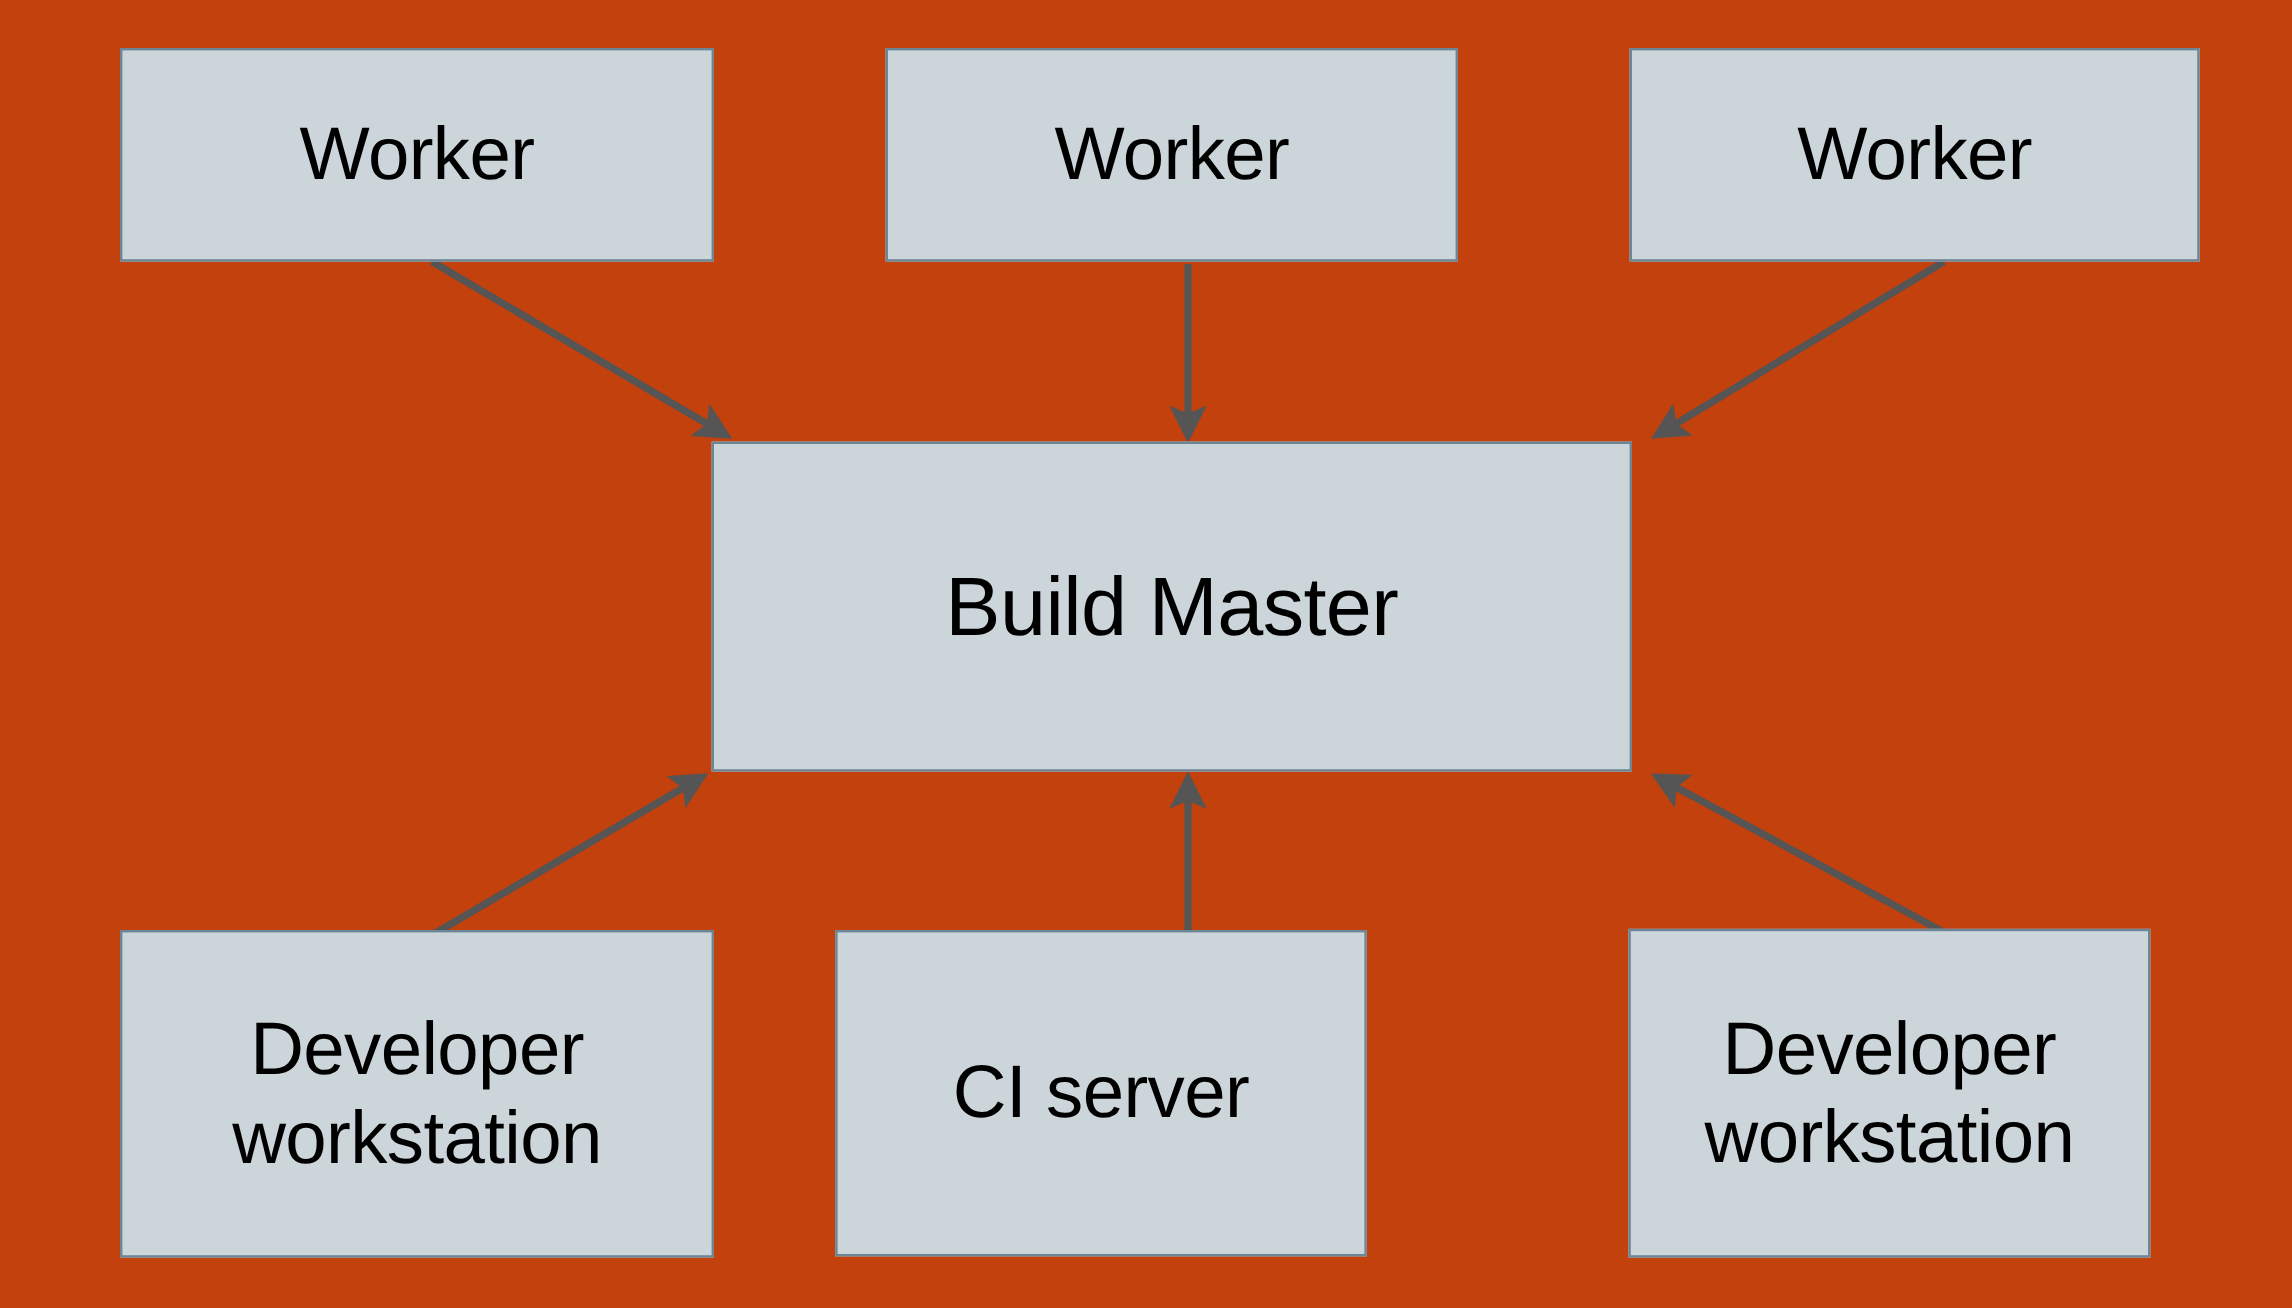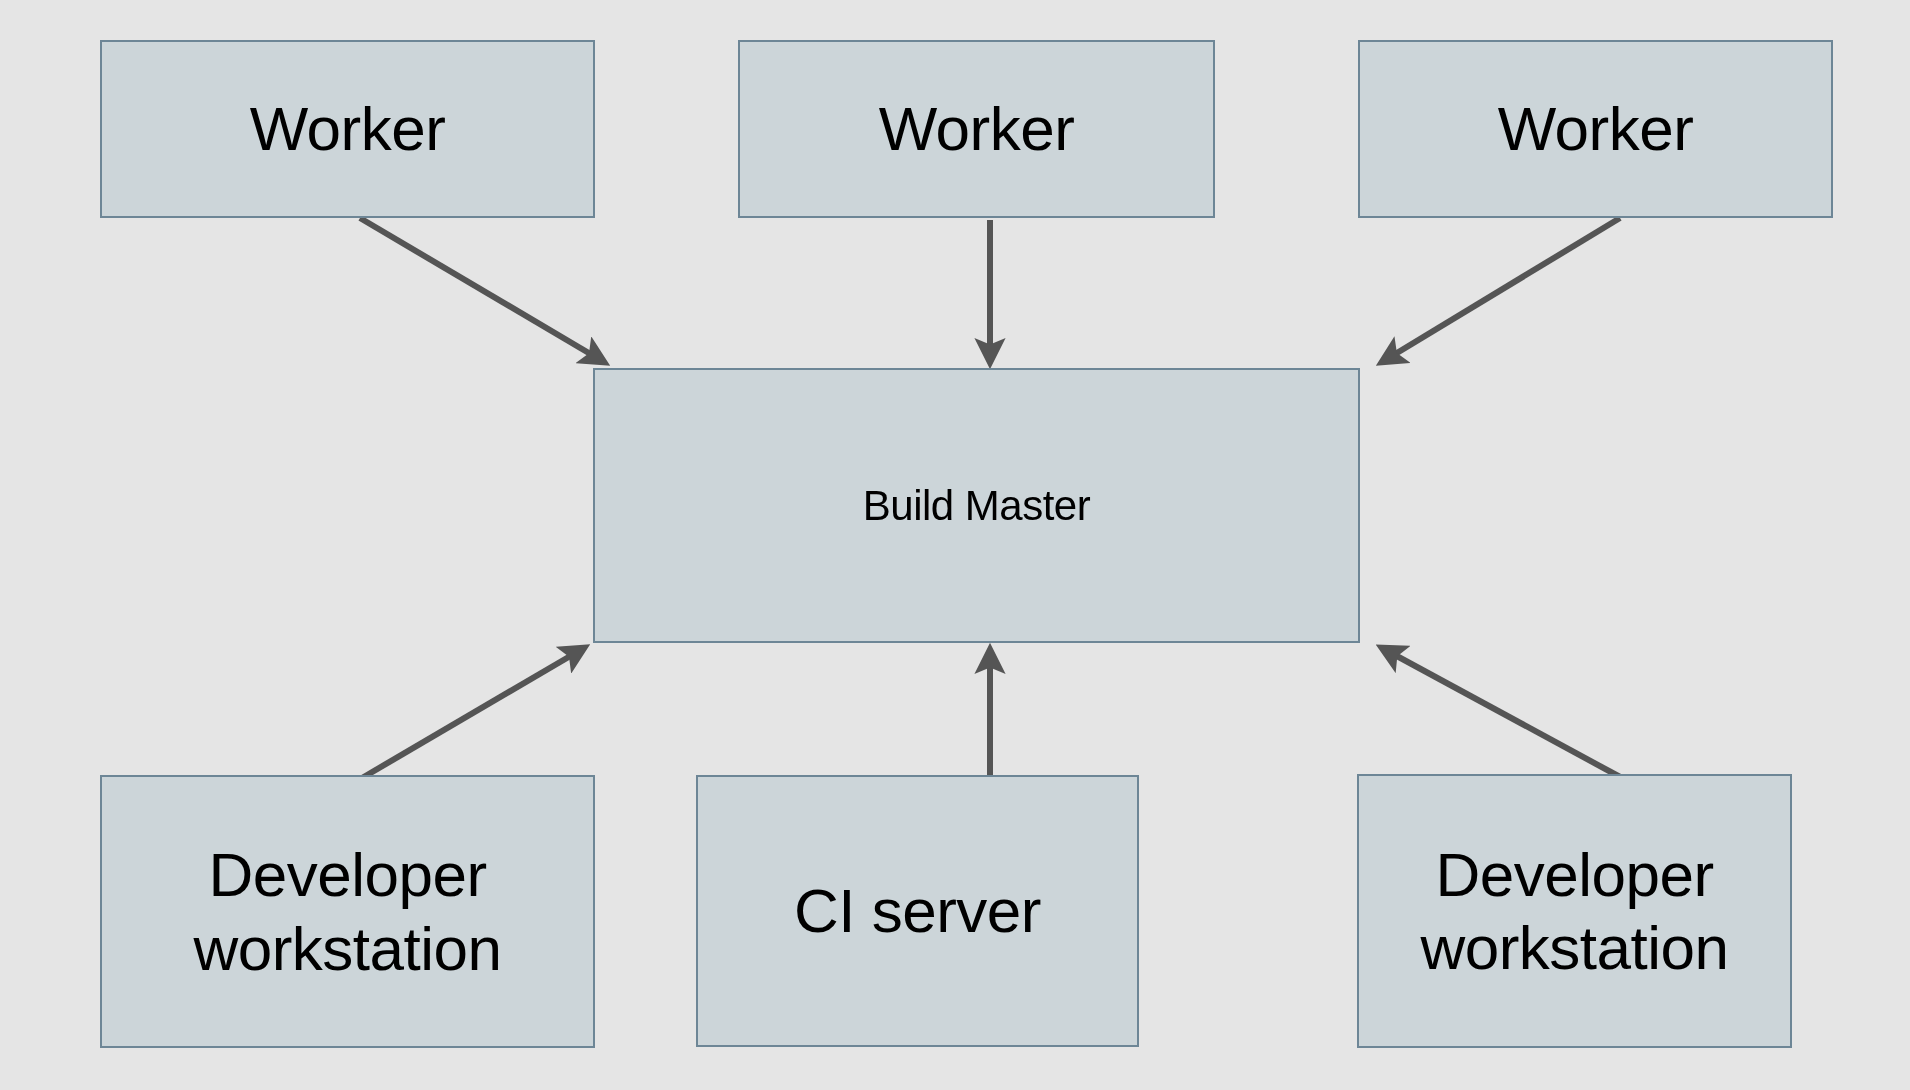--- a/index.html
+++ b/index.html
@@ -10,21 +10,21 @@
   body {
     width: 1910px;
     height: 1090px;
     overflow: hidden;
     font-family: "Liberation Sans", sans-serif;
   }
   #diagram-root {
     position: relative;
     width: 1910px;
     height: 1090px;
-    background: #e5e5e5;
+    background: #c2410c;
   }
   #diagram-svg {
     position: absolute;
     top: 0;
     left: 0;
     width: 1910px;
     height: 1090px;
     display: block;
   }
   .node-box {
@@ -67,21 +67,21 @@
         <line x1="362" y1="778" x2="584" y2="648" stroke="#555555" stroke-width="6" marker-end="url(#arrowhead)"></line>
         <line x1="990" y1="778" x2="990" y2="650" stroke="#555555" stroke-width="6" marker-end="url(#arrowhead)"></line>
         <line x1="1622" y1="778" x2="1382" y2="648" stroke="#555555" stroke-width="6" marker-end="url(#arrowhead)"></line>
       </g>
   </svg>
 
   <div id="node-layer">
       <div class="node-box" style="left: 100px; top: 40px; width: 495px; height: 178px; font-size: 62px; background: rgb(204, 213, 217); border-color: rgb(109, 134, 150); color: rgb(0, 0, 0);"><span class="node-label">Worker</span></div>
       <div class="node-box" style="left: 738px; top: 40px; width: 477px; height: 178px; font-size: 62px; background: rgb(204, 213, 217); border-color: rgb(109, 134, 150); color: rgb(0, 0, 0);"><span class="node-label">Worker</span></div>
       <div class="node-box" style="left: 1358px; top: 40px; width: 475px; height: 178px; font-size: 62px; background: rgb(204, 213, 217); border-color: rgb(109, 134, 150); color: rgb(0, 0, 0);"><span class="node-label">Worker</span></div>
-      <div class="node-box" style="left: 593px; top: 368px; width: 767px; height: 275px; font-size: 42px; background: rgb(204, 213, 217); border-color: rgb(109, 134, 150); color: rgb(0, 0, 0);"><span class="node-label">Build Master</span></div>
+      <div class="node-box" style="left: 593px; top: 368px; width: 767px; height: 275px; font-size: 69px; background: rgb(204, 213, 217); border-color: rgb(109, 134, 150); color: rgb(0, 0, 0);"><span class="node-label">Build Master</span></div>
       <div class="node-box" style="left: 100px; top: 775px; width: 495px; height: 273px; font-size: 62px; background: rgb(204, 213, 217); border-color: rgb(109, 134, 150); color: rgb(0, 0, 0);"><span class="node-label">Developer
 workstation</span></div>
       <div class="node-box" style="left: 696px; top: 775px; width: 443px; height: 272px; font-size: 62px; background: rgb(204, 213, 217); border-color: rgb(109, 134, 150); color: rgb(0, 0, 0);"><span class="node-label">CI server</span></div>
       <div class="node-box" style="left: 1357px; top: 774px; width: 435px; height: 274px; font-size: 62px; background: rgb(204, 213, 217); border-color: rgb(109, 134, 150); color: rgb(0, 0, 0);"><span class="node-label">Developer
 workstation</span></div>
     </div>
 
 </div>
 
 </body></html>

